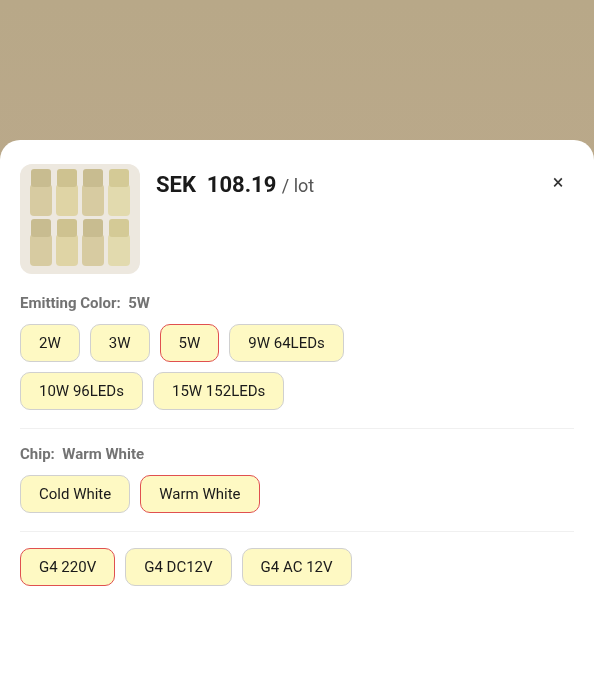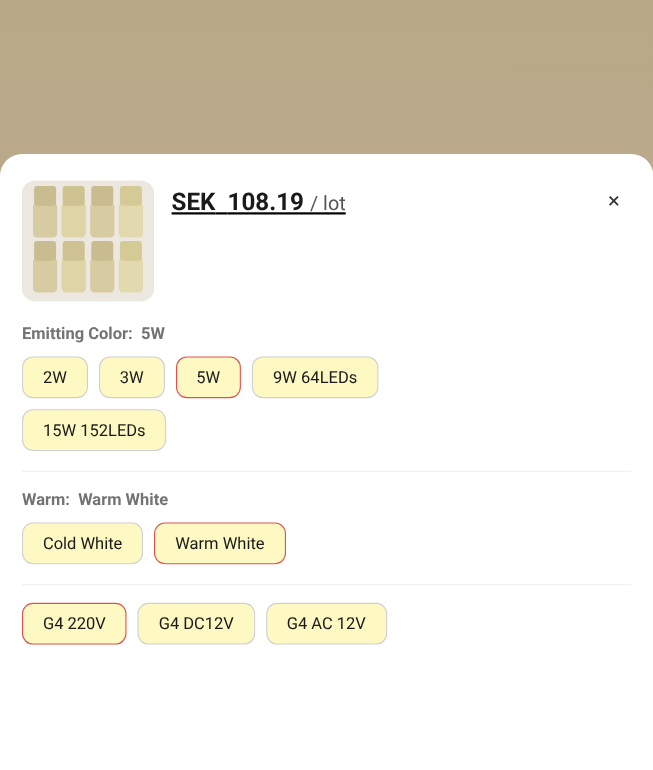--- a/index.html
+++ b/index.html
@@ -59,21 +59,20 @@
     }
 
     .product-image-svg {
       width: 100%;
       height: 100%;
     }
 
     .price-area {
       flex: 1;
       padding-top: 8px;
-      text-decoration: underline;
     }
 
     .price-text {
       font-size: 22px;
       color: #1a1a1a;
     }
 
     .price-amount {
       font-weight: 700;
     }
@@ -196,29 +195,30 @@
       <span>Emitting Color:</span>
       &nbsp;<span>5W</span>
     </div>
     <div class="options-row">
       <div class="option-chip">2W</div>
       <div class="option-chip">3W</div>
       <div class="option-chip selected">5W</div>
       <div class="option-chip">9W 64LEDs</div>
     </div>
     <div class="options-row">
+      <div class="option-chip">10W 96LEDs</div>
       <div class="option-chip">15W 152LEDs</div>
     </div>
   </div>
 
   <div class="divider"></div>
 
   <div class="section">
     <div class="section-label">
-      <span>Warm:</span>
+      <span>Chip:</span>
       &nbsp;<span>Warm White</span>
     </div>
     <div class="options-row">
       <div class="option-chip">Cold White</div>
       <div class="option-chip selected">Warm White</div>
     </div>
   </div>
 
   <div class="divider"></div>
 

